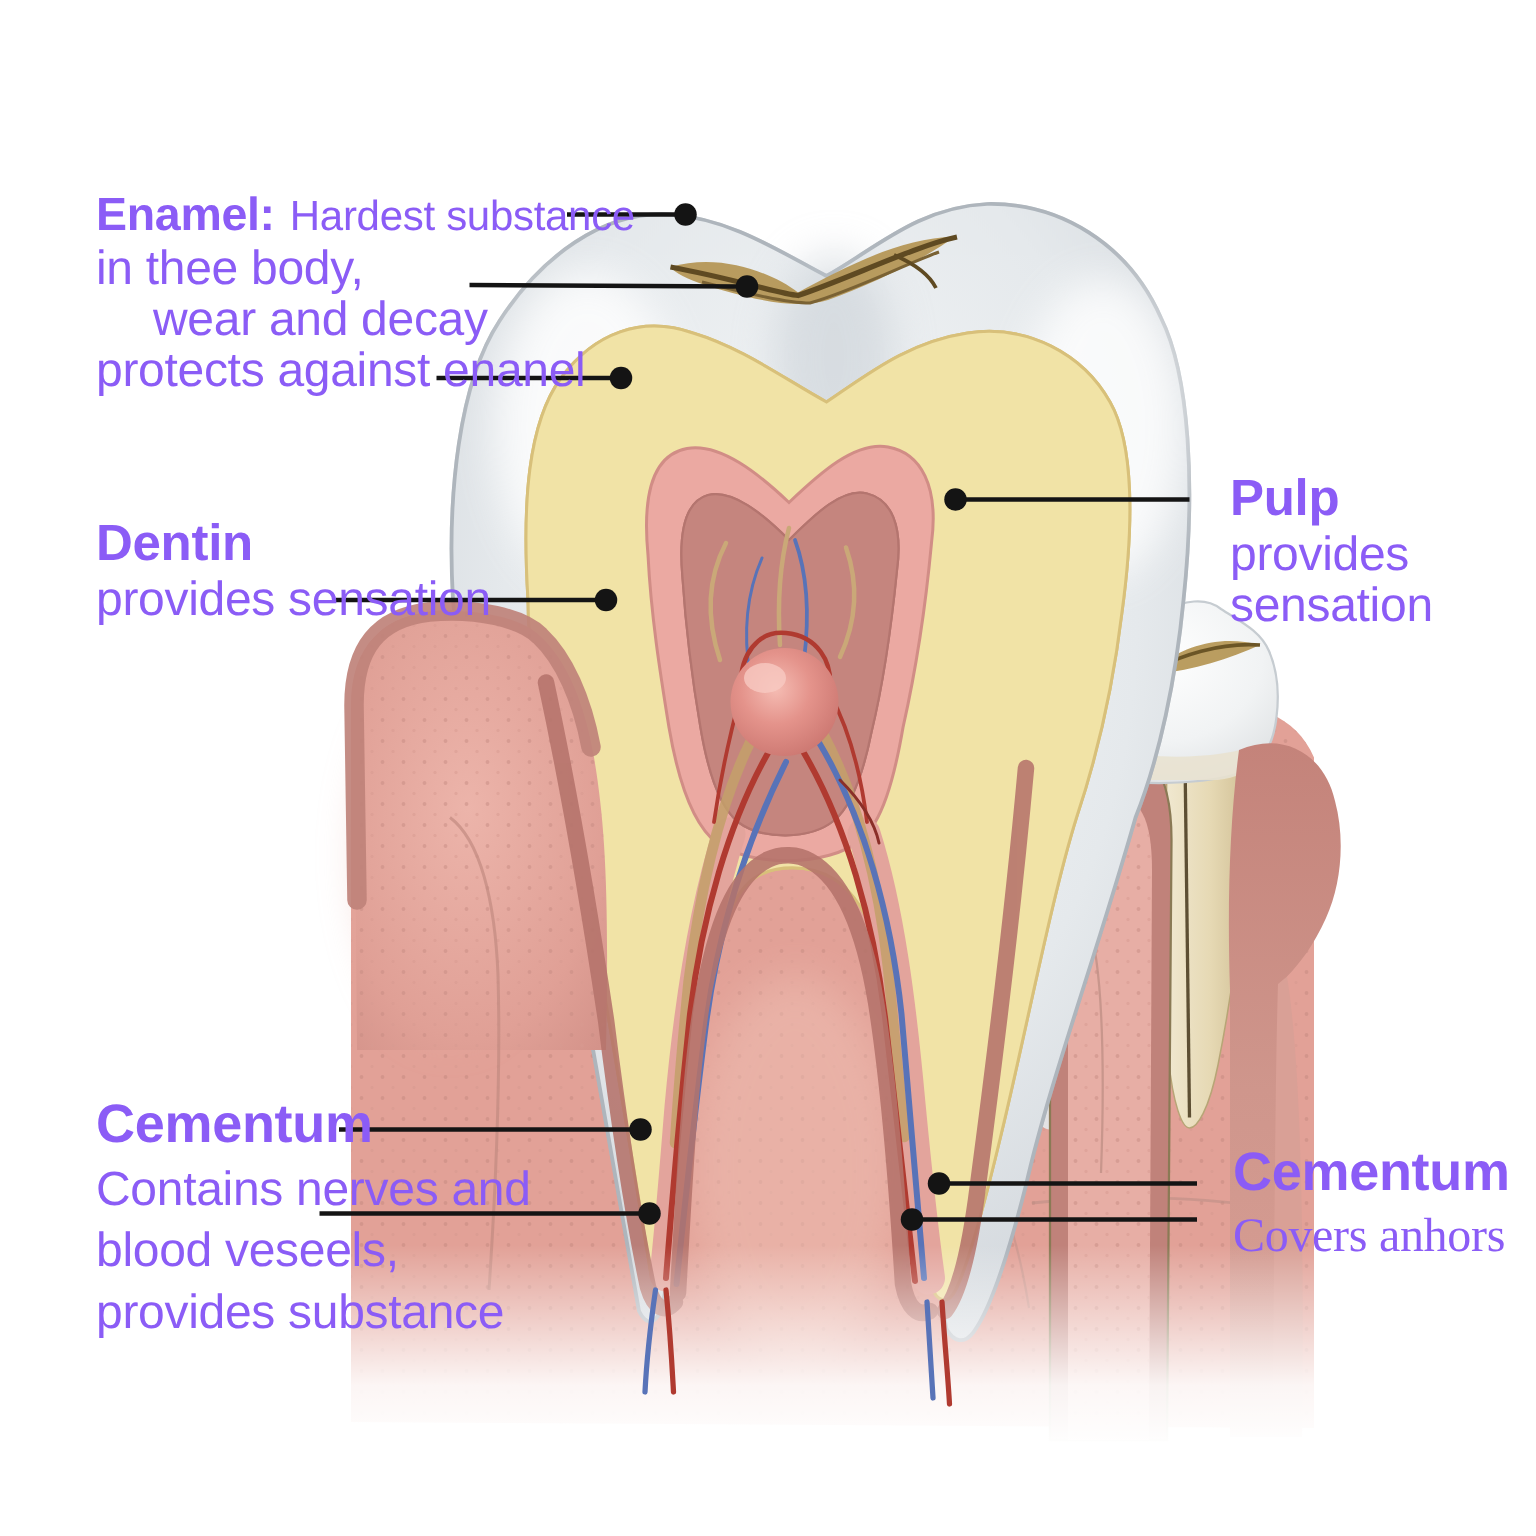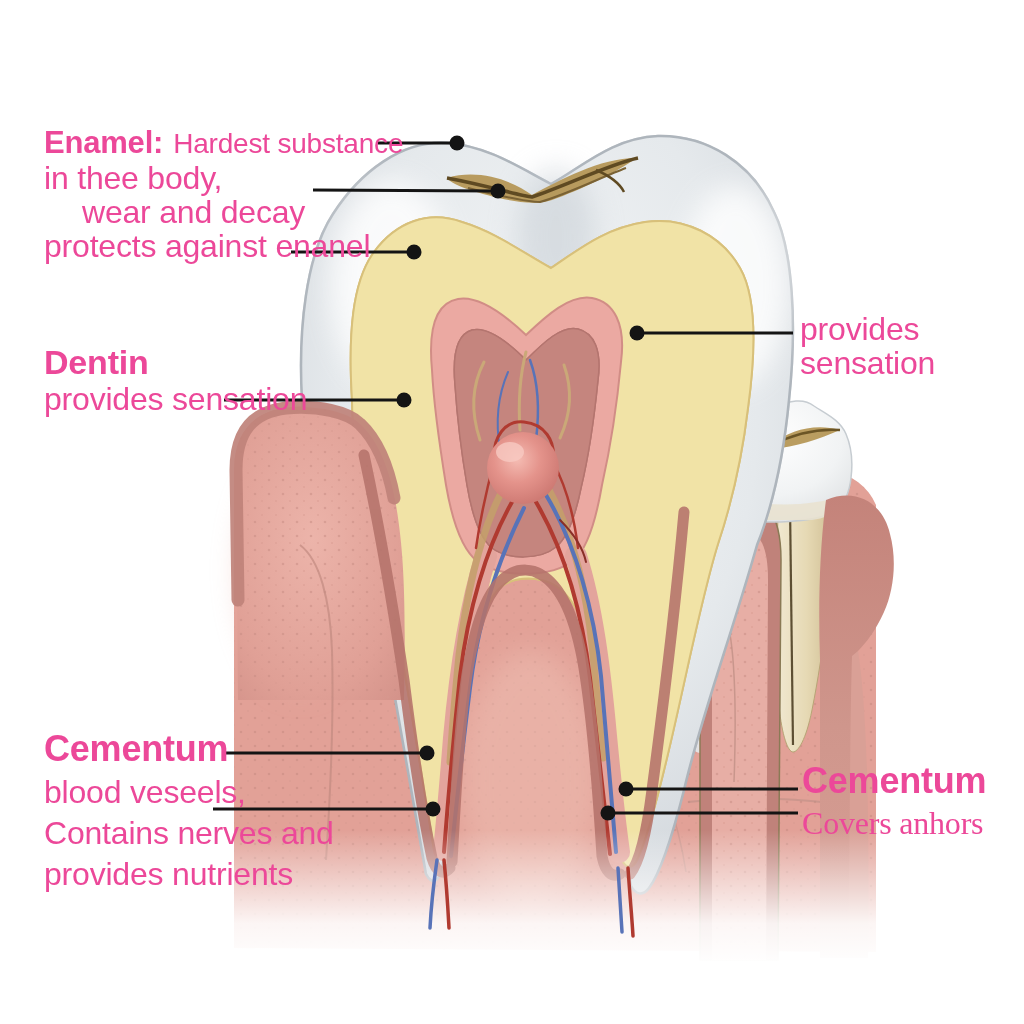--- a/index.html
+++ b/index.html
@@ -1,21 +1,21 @@
 <!DOCTYPE html>
 <html><head>
 <meta charset="utf-8">
 <style>
   html,body{margin:0;padding:0;background:#fff;}
   .stage{
     position:relative;width:1024px;height:1024px;overflow:hidden;
     background:#ffffff;font-family:"Liberation Sans", sans-serif;
   }
   .stage svg.art{position:absolute;left:0;top:0;width:1024px;height:1024px;}
-  .label{position:absolute;color:#ec4899;letter-spacing:-0.2px;}
+  .label{position:absolute;color:#8b5cf6;letter-spacing:-0.2px;margin-left:20px;}
   .label .h{font-weight:bold;}
   .label .body{font-size:32px;line-height:34px;}
   #lbl-enamel{left:44px;top:126px;font-size:28px;line-height:34px;}
   #lbl-enamel .h{font-size:31px;}
   #lbl-enamel .hx{margin-left:10px;}
   #lbl-enamel .indent{padding-left:38px;}
   #lbl-dentin{left:44px;top:342px;}
   #lbl-dentin .h{font-size:34px;line-height:40px;display:block;}
   #lbl-pulp{left:800px;top:312px;}
   #lbl-pulp .h{font-size:34px;line-height:40px;display:block;}
@@ -247,28 +247,29 @@
     <div class="body indent">wear and decay</div>
     <div class="body">protects against enanel</div>
   </div>
 
   <div class="label" id="lbl-dentin">
     <span class="h">Dentin</span>
     <div class="body">provides sensation</div>
   </div>
 
   <div class="label" id="lbl-pulp">
+    <span class="h">Pulp</span>
     <div class="body">provides sensation</div>
   </div>
 
   <div class="label" id="lbl-cem-l">
     <span class="h">Cementum</span>
+    <div class="body">Contains nerves and</div>
     <div class="body">blood veseels,</div>
-    <div class="body">Contains nerves and</div>
-    <div class="body">provides nutrients</div>
+    <div class="body">provides substance</div>
   </div>
 
   <div class="label" id="lbl-cem-r">
     <span class="h">Cementum</span>
     <div class="body">Covers anhors</div>
   </div>
 
 </div>
 
 </body></html>

